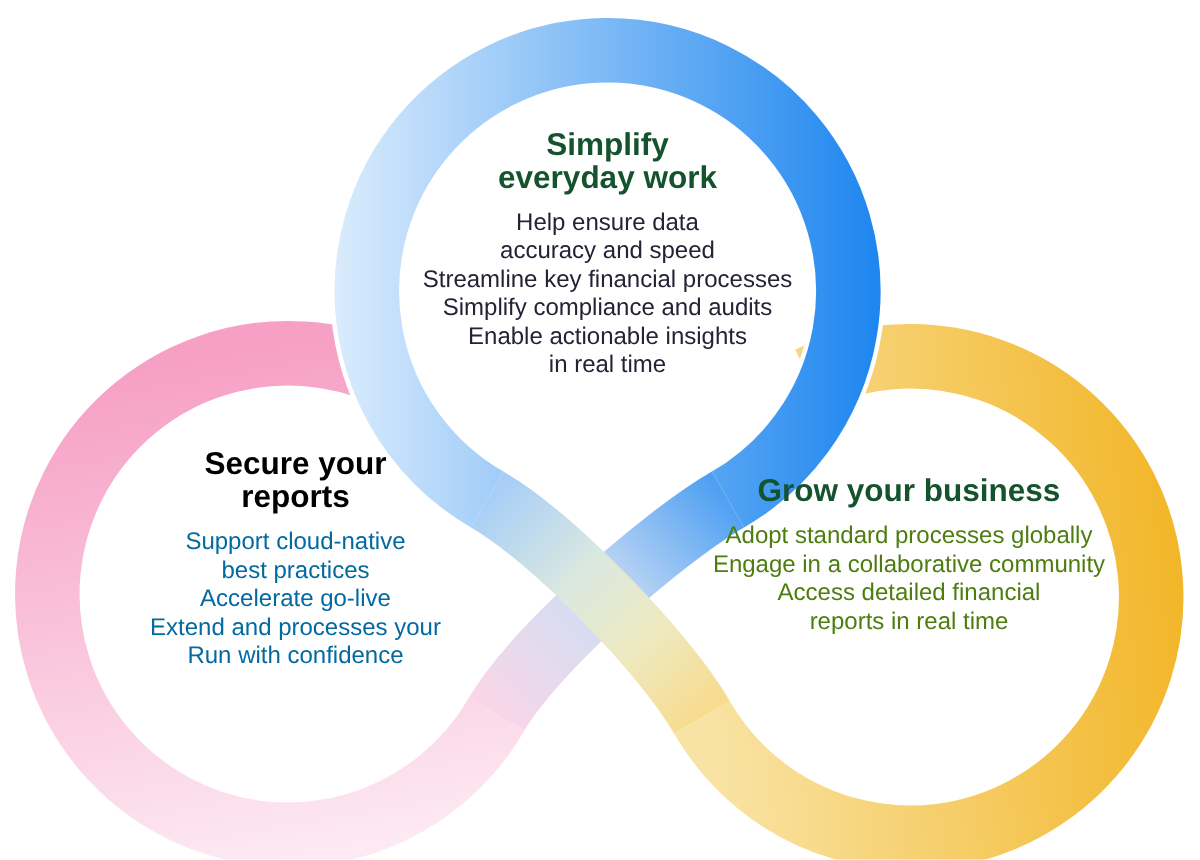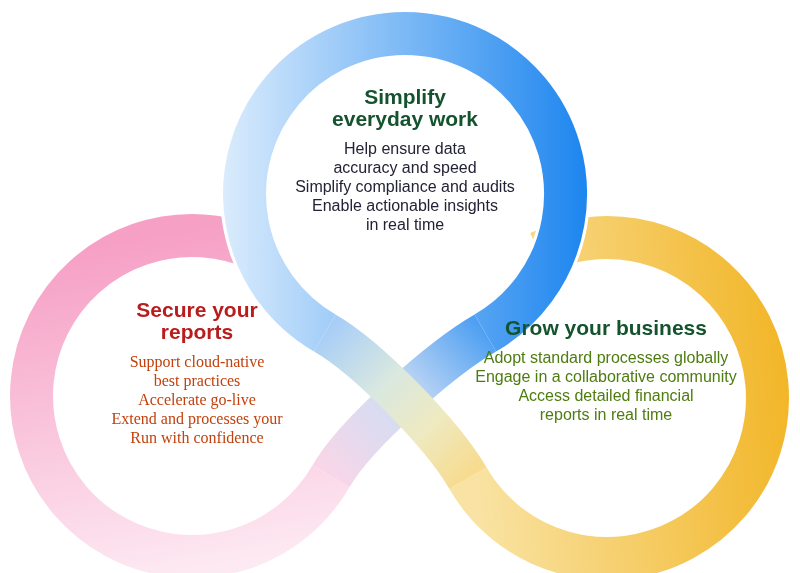--- a/index.html
+++ b/index.html
@@ -68,35 +68,38 @@
   <div class="loop-title" style="color: #14532d;">
     <span>Simplify</span>
     <span>everyday work</span>
   </div>
   <div class="items" style="color: rgb(35, 35, 54);">
     <div class="item">
       <span>Help ensure data</span>
         <span>accuracy and speed</span>
     </div>
     <div class="item">
+      <span>Streamline key financial processes</span>
+    </div>
+    <div class="item">
       <span>Simplify compliance and audits</span>
     </div>
     <div class="item">
       <span>Enable actionable insights</span>
         <span>in real time</span>
     </div>
   </div>
 </div>
 
 <div class="tblock left-block">
-  <div class="loop-title" style="color: #b91c1c;">
+  <div class="loop-title" style="color: #000000;">
     <span>Secure your</span>
     <span>reports</span>
   </div>
-  <div class="items" style="color: #c2410c; font-family: Liberation Serif, serif;">
+  <div class="items" style="color: #0369a1;">
     <div class="item">
       <span>Support cloud-native</span>
         <span>best practices</span>
     </div>
     <div class="item">
       <span>Accelerate go-live</span>
     </div>
     <div class="item">
       <span>Extend and processes your</span>
     </div>

